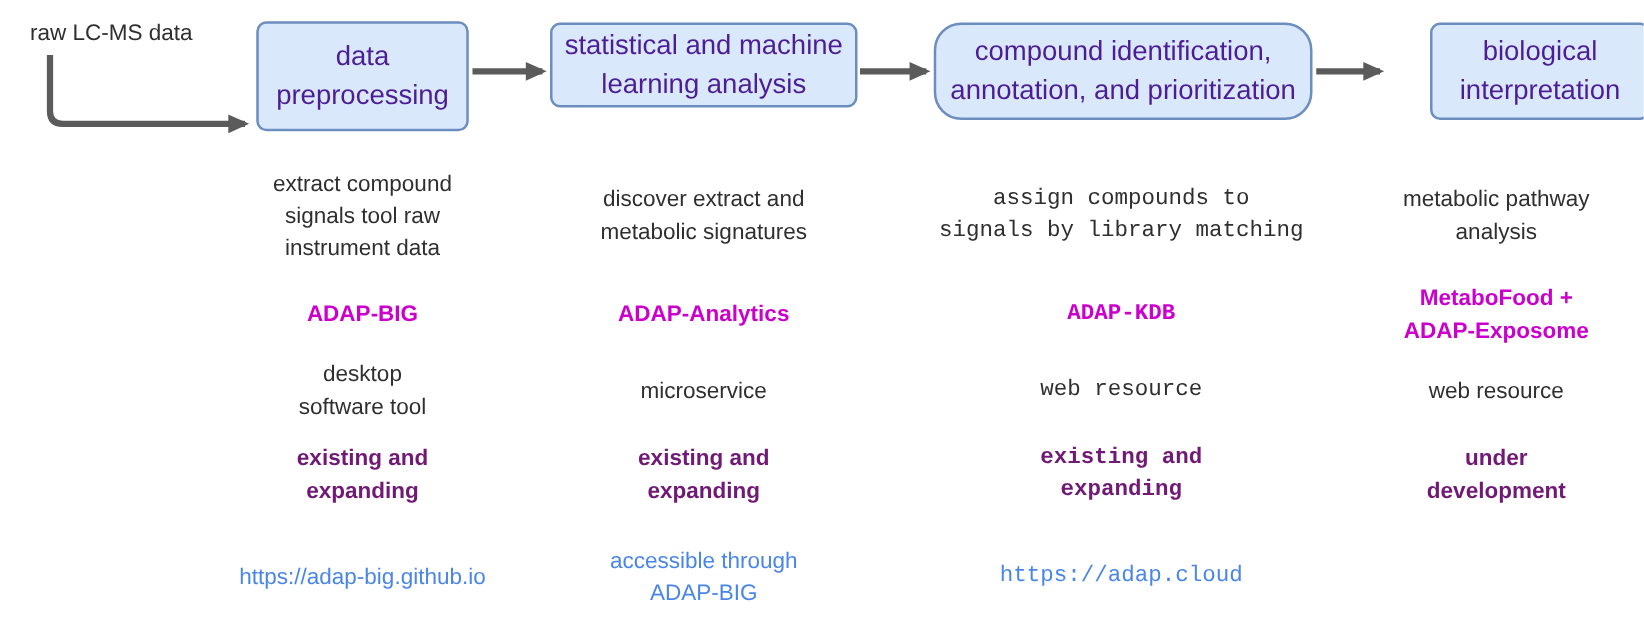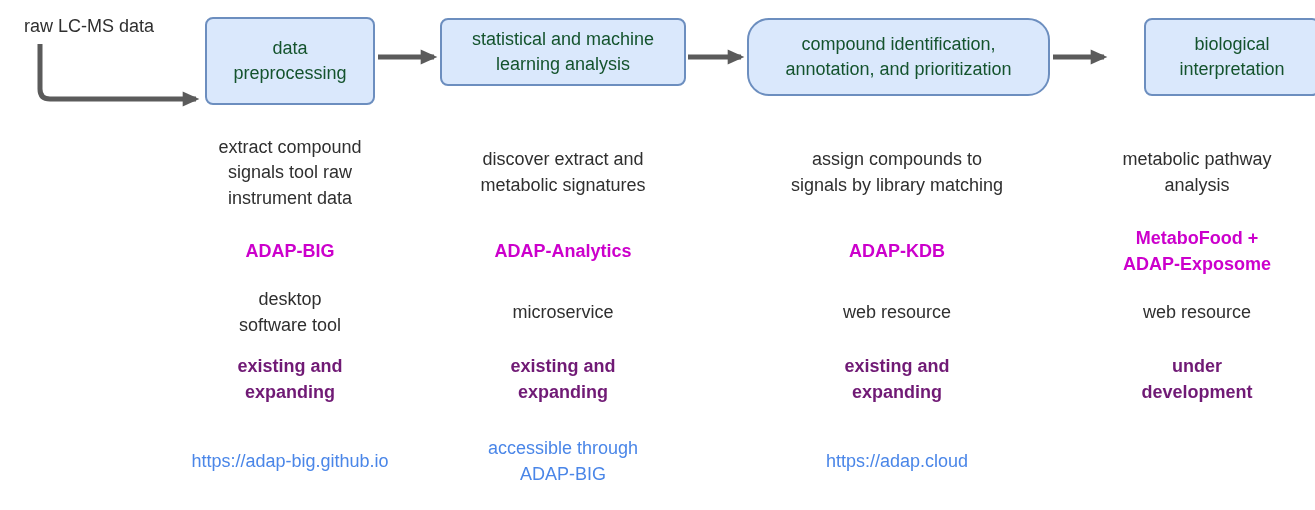--- a/index.html
+++ b/index.html
@@ -31,23 +31,23 @@
 
   .node {
     position: absolute;
     background: #dae8fc;
     border: 2px solid #6c8ebf;
     border-radius: 8px;
     display: flex;
     align-items: center;
     justify-content: center;
     text-align: center;
-    font-size: 18px;
+    font-size: 22px;
     line-height: 1.4;
-    color: #14532d;
+    color: #4c1d95;
     white-space: pre-line;
     padding: 4px 8px;
   }
 
   .col {
     position: absolute;
     top: 0;
     height: 100%;
   }
 
@@ -116,21 +116,21 @@
     <div class="row desc" data-interactable="false">discover extract and
 metabolic signatures</div>
     <div class="row tool" data-interactable="false">ADAP-Analytics</div>
     <div class="row type" data-interactable="false">microservice</div>
     <div class="row status" data-interactable="false">existing and
 expanding</div>
     <div class="row link" data-interactable="true">accessible through
 ADAP-BIG</div>
   </div>
 
-  <div class="col" style="left:735px; width:324px;" data-interactable="false">
+  <div class="col" style="left:735px; width:324px;font-family:Liberation Mono, monospace;" data-interactable="false">
     <div class="row desc" data-interactable="false">assign compounds to
 signals by library matching</div>
     <div class="row tool" data-interactable="false">ADAP-KDB</div>
     <div class="row type" data-interactable="false">web resource</div>
     <div class="row status" data-interactable="false">existing and
 expanding</div>
     <div class="row link" data-interactable="true">https://adap.cloud</div>
   </div>
 
   <div class="col" style="left:1070px; width:254px;" data-interactable="false">

